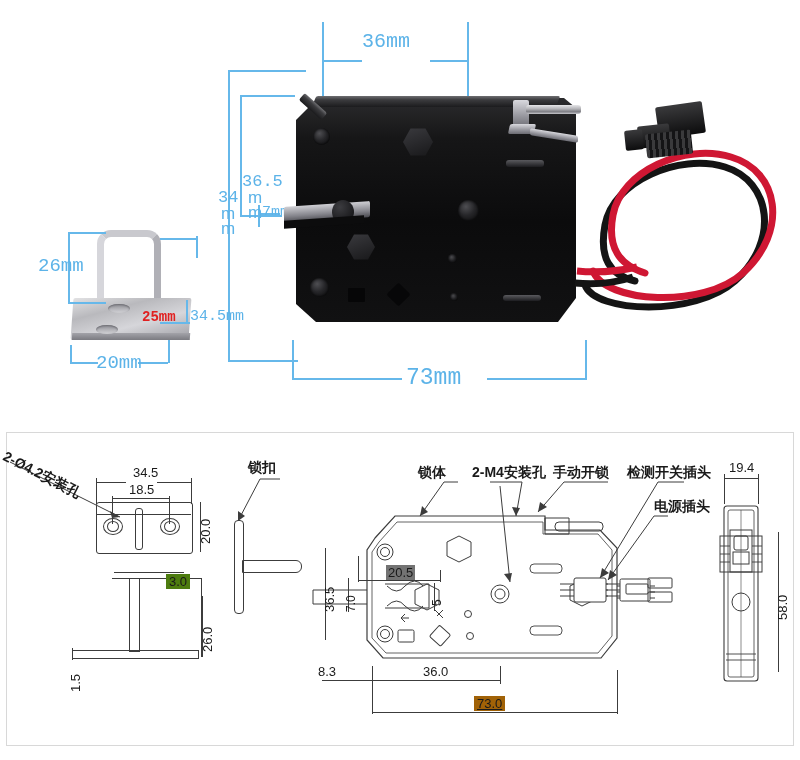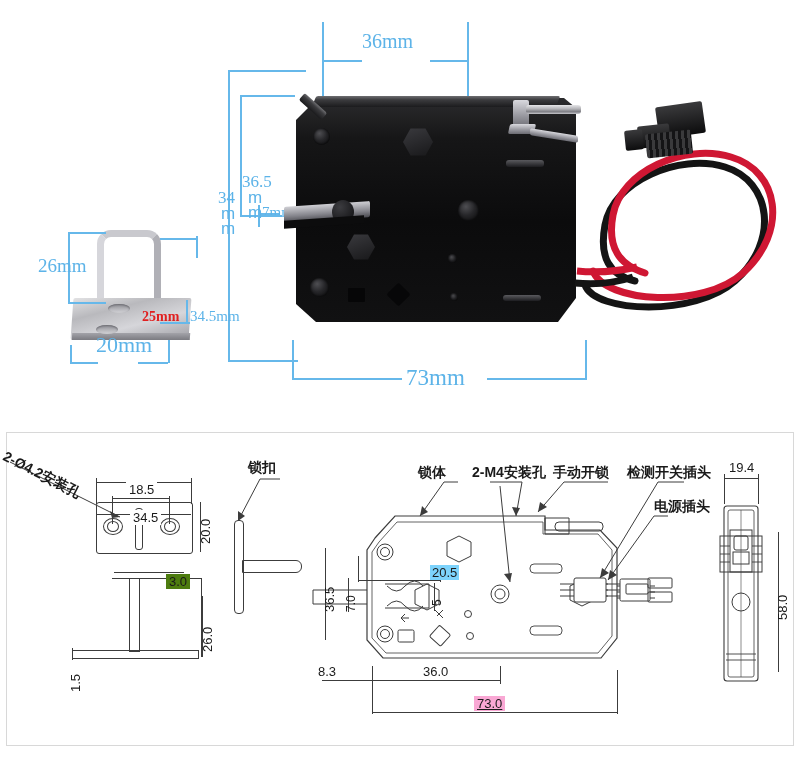--- a/index.html
+++ b/index.html
@@ -10,21 +10,21 @@
     overflow:hidden;
     position:relative;
   }
   .stage{position:absolute;left:0;top:0;width:800px;height:760px;}
   .abs{position:absolute;}
 
   
   .dimtext{
     color:#5cb3e8;
     font-size:20px;
-    font-family:Liberation Serif, serif;
+    font-family:Liberation Mono, monospace;
     white-space:nowrap;
     letter-spacing:0px;
   }
   .dimtext.small{font-size:15px;}
   .dimtext.red{color:#e02020;font-size:14px;}
   .dimstack{
     color:#5cb3e8;
     font-size:17px;
     width:34px;
     line-height:15px;
@@ -228,21 +228,21 @@
 
     <div class="abs bl-v" style="left:68px;top:232px;height:70px;"></div>
     <div class="abs bl-h" style="left:68px;top:232px;width:38px;"></div>
     <div class="abs bl-h" style="left:68px;top:302px;width:38px;"></div>
     <div class="abs dimtext" style="left:38px;top:255px;font-size:19px;">26mm</div>
 
     <div class="abs bl-v" style="left:70px;top:345px;height:18px;"></div>
     <div class="abs bl-v" style="left:168px;top:340px;height:23px;"></div>
     <div class="abs bl-h" style="left:70px;top:362px;width:28px;"></div>
     <div class="abs bl-h" style="left:138px;top:362px;width:30px;"></div>
-    <div class="abs dimtext" style="left:96px;top:332px;font-size:22px;">20mm</div>
+    <div class="abs dimtext" style="left:96px;top:352px;font-size:19px;">20mm</div>
 
     <div class="abs dimtext red" style="left:142px;top:309px;font-weight:bold;">25mm</div>
 
     <div class="abs bl-v" style="left:186px;top:300px;height:22px;"></div>
     <div class="abs bl-v" style="left:196px;top:236px;height:22px;"></div>
     <div class="abs bl-h" style="left:160px;top:238px;width:38px;"></div>
     <div class="abs bl-h" style="left:160px;top:322px;width:30px;"></div>
     <div class="abs dimtext small" style="left:190px;top:308px;">34.5mm</div>
   </div>
 
@@ -260,21 +260,21 @@
     <div class="ln ln-h" style="left:96px;top:94px;width:95px;"></div>
     <div class="cadcirc" style="left:103px;top:98px;width:18px;height:15px;"></div>
     <div class="cadcirc" style="left:107px;top:101px;width:10px;height:9px;"></div>
     <div class="cadcirc" style="left:160px;top:98px;width:18px;height:15px;"></div>
     <div class="cadcirc" style="left:164px;top:101px;width:10px;height:9px;"></div>
     <div class="cadbox" style="left:135px;top:88px;width:6px;height:40px;border-radius:3px;"></div>
 
     <div class="ln ln-v" style="left:96px;top:58px;height:26px;"></div>
     <div class="ln ln-v" style="left:191px;top:58px;height:26px;"></div>
     <div class="ln ln-h" style="left:96px;top:62px;width:95px;"></div>
-    <div class="cadtext" style="left:130px;top:45px;background:#fff;padding:0 3px;margin-top:45px;">34.5</div>
+    <div class="cadtext" style="left:130px;top:45px;background:#fff;padding:0 3px;">34.5</div>
 
     <div class="ln ln-v" style="left:112px;top:76px;height:28px;"></div>
     <div class="ln ln-v" style="left:169px;top:76px;height:28px;"></div>
     <div class="ln ln-h" style="left:112px;top:78px;width:57px;"></div>
     <div class="cadtext" style="left:126px;top:62px;background:#fff;padding:0 3px;">18.5</div>
 
     <div class="ln ln-v" style="left:200px;top:82px;height:50px;"></div>
     <div class="cadtext rot" style="left:198px;top:124px;">20.0</div>
 
     <div class="cadbox" style="left:129px;top:158px;width:9px;height:72px;"></div>
@@ -373,37 +373,37 @@
 
     <div class="ln ln-v" style="left:325px;top:128px;height:92px;"></div>
     <div class="cadtext rot" style="left:322px;top:192px;">36.5</div>
 
     <div class="ln ln-v" style="left:348px;top:158px;height:34px;"></div>
     <div class="cadtext rot" style="left:344px;top:192px;font-size:12px;">7.0</div>
 
     <div class="ln ln-h" style="left:358px;top:160px;width:82px;"></div>
     <div class="ln ln-v" style="left:358px;top:136px;height:26px;"></div>
     <div class="ln ln-v" style="left:440px;top:150px;height:12px;"></div>
-    <div class="cadtext" style="left:386px;top:145px;background:#7dd3fc;padding:0 2px;margin-left:44px;">20.5</div>
+    <div class="cadtext" style="left:386px;top:145px;background:#737373;padding:0 2px;">20.5</div>
 
     <div class="ln ln-v" style="left:434px;top:163px;height:28px;"></div>
     <div class="cadtext rot" style="left:430px;top:186px;font-size:12px;">5</div>
 
     <div class="ln ln-h" style="left:322px;top:260px;width:50px;"></div>
     <div class="cadtext" style="left:318px;top:244px;">8.3</div>
 
     <div class="ln ln-h" style="left:372px;top:260px;width:128px;"></div>
     <div class="ln ln-v" style="left:372px;top:246px;height:18px;"></div>
     <div class="ln ln-v" style="left:500px;top:246px;height:18px;"></div>
     <div class="cadtext" style="left:420px;top:244px;background:#fff;padding:0 3px;">36.0</div>
 
     <div class="ln ln-h" style="left:372px;top:292px;width:245px;"></div>
     <div class="ln ln-v" style="left:372px;top:250px;height:44px;"></div>
     <div class="ln ln-v" style="left:617px;top:250px;height:44px;"></div>
-    <div class="cadtext" style="left:474px;top:276px;background:#f9a8d4;padding:0 3px;text-decoration:underline;">73.0</div>
+    <div class="cadtext" style="left:474px;top:276px;background:#a16207;padding:0 3px;text-decoration:underline;">73.0</div>
 
     <svg class="abs" style="left:560px;top:150px;width:160px;height:50px;" viewBox="0 0 160 50">
       <path d="M0 14 L48 14 M0 20 L48 20 M0 26 L48 26" stroke="#3c3c3c" stroke-width="1" fill="none"></path>
       <rect x="14" y="8" width="32" height="24" rx="2" fill="#fff" stroke="#3c3c3c" stroke-width="1"></rect>
       <path d="M46 14 L62 14 M46 20 L62 20 M46 26 L62 26" stroke="#3c3c3c" stroke-width="1" fill="none"></path>
       <rect x="60" y="9" width="30" height="22" rx="1.5" fill="#fff" stroke="#3c3c3c" stroke-width="1"></rect>
       <rect x="66" y="14" width="22" height="10" rx="1" fill="none" stroke="#3c3c3c" stroke-width="1"></rect>
       <rect x="88" y="8" width="24" height="10" rx="1" fill="none" stroke="#3c3c3c" stroke-width="1"></rect>
       <rect x="88" y="22" width="24" height="10" rx="1" fill="none" stroke="#3c3c3c" stroke-width="1"></rect>
     </svg>

